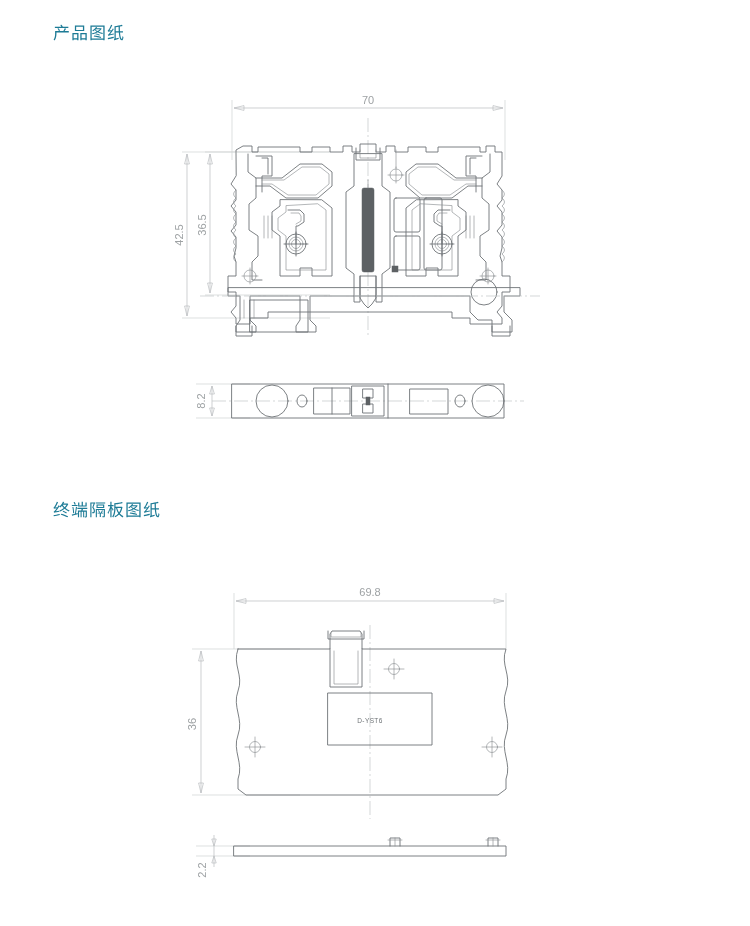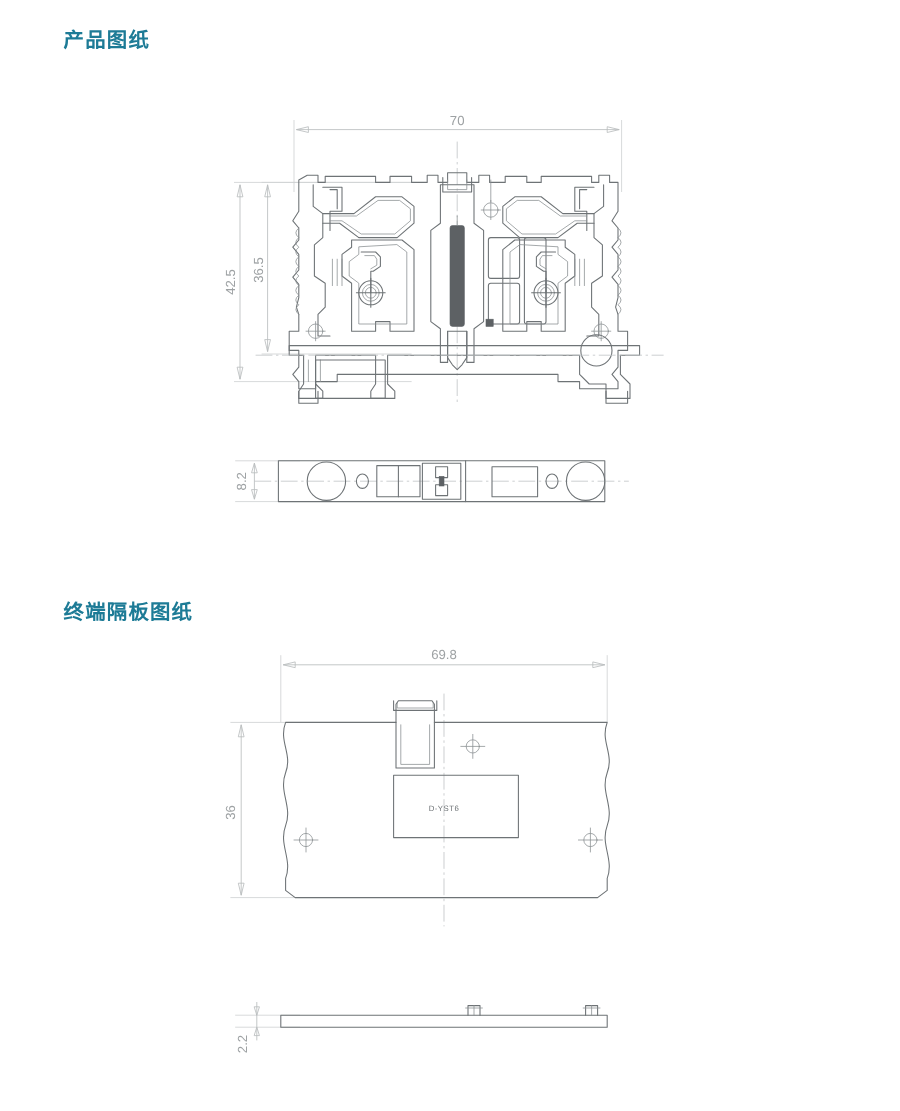--- a/index.html
+++ b/index.html
@@ -12,34 +12,34 @@
     position:relative;
     overflow:hidden;
   }
   .page{position:relative;width:750px;height:926px;}
 
   
   .section-heading{
     position:absolute;
     left:53px;
     font-size:17px;
-    font-weight:bold;
+    font-weight:normal;
     color:#1d7b96;
     letter-spacing:1px;
     white-space:nowrap;
     line-height:1;
   }
   #heading-1{top:25px;}
   #heading-2{top:502px;}
 
   
   .drawing{position:absolute;}
-  #drawing-product-front{left:0px;top:80px;width:690px;height:260px;padding-left:13px;}
+  #drawing-product-front{left:0px;top:80px;width:690px;height:260px;}
   #drawing-product-top{left:0px;top:370px;width:750px;height:80px;}
-  #drawing-plate-front{left:0px;top:532px;width:736px;height:245px;}
+  #drawing-plate-front{left:0px;top:579px;width:736px;height:245px;}
   #drawing-plate-side{left:0px;top:830px;width:750px;height:80px;}
 
   .drawing svg{display:block;}
 
   
   .outline{fill:none;stroke:#6e7376;stroke-width:.9;stroke-linejoin:round;stroke-linecap:round;}
   .outline-thin{fill:none;stroke:#8b9093;stroke-width:.65;stroke-linejoin:round;stroke-linecap:round;}
   .dimline{fill:none;stroke:#b9bcbe;stroke-width:.7;}
   .extline{fill:none;stroke:#cfd2d3;stroke-width:.7;}
   .centerline{fill:none;stroke:#c2c5c7;stroke-width:.7;stroke-dasharray:14 3 2 3;}

